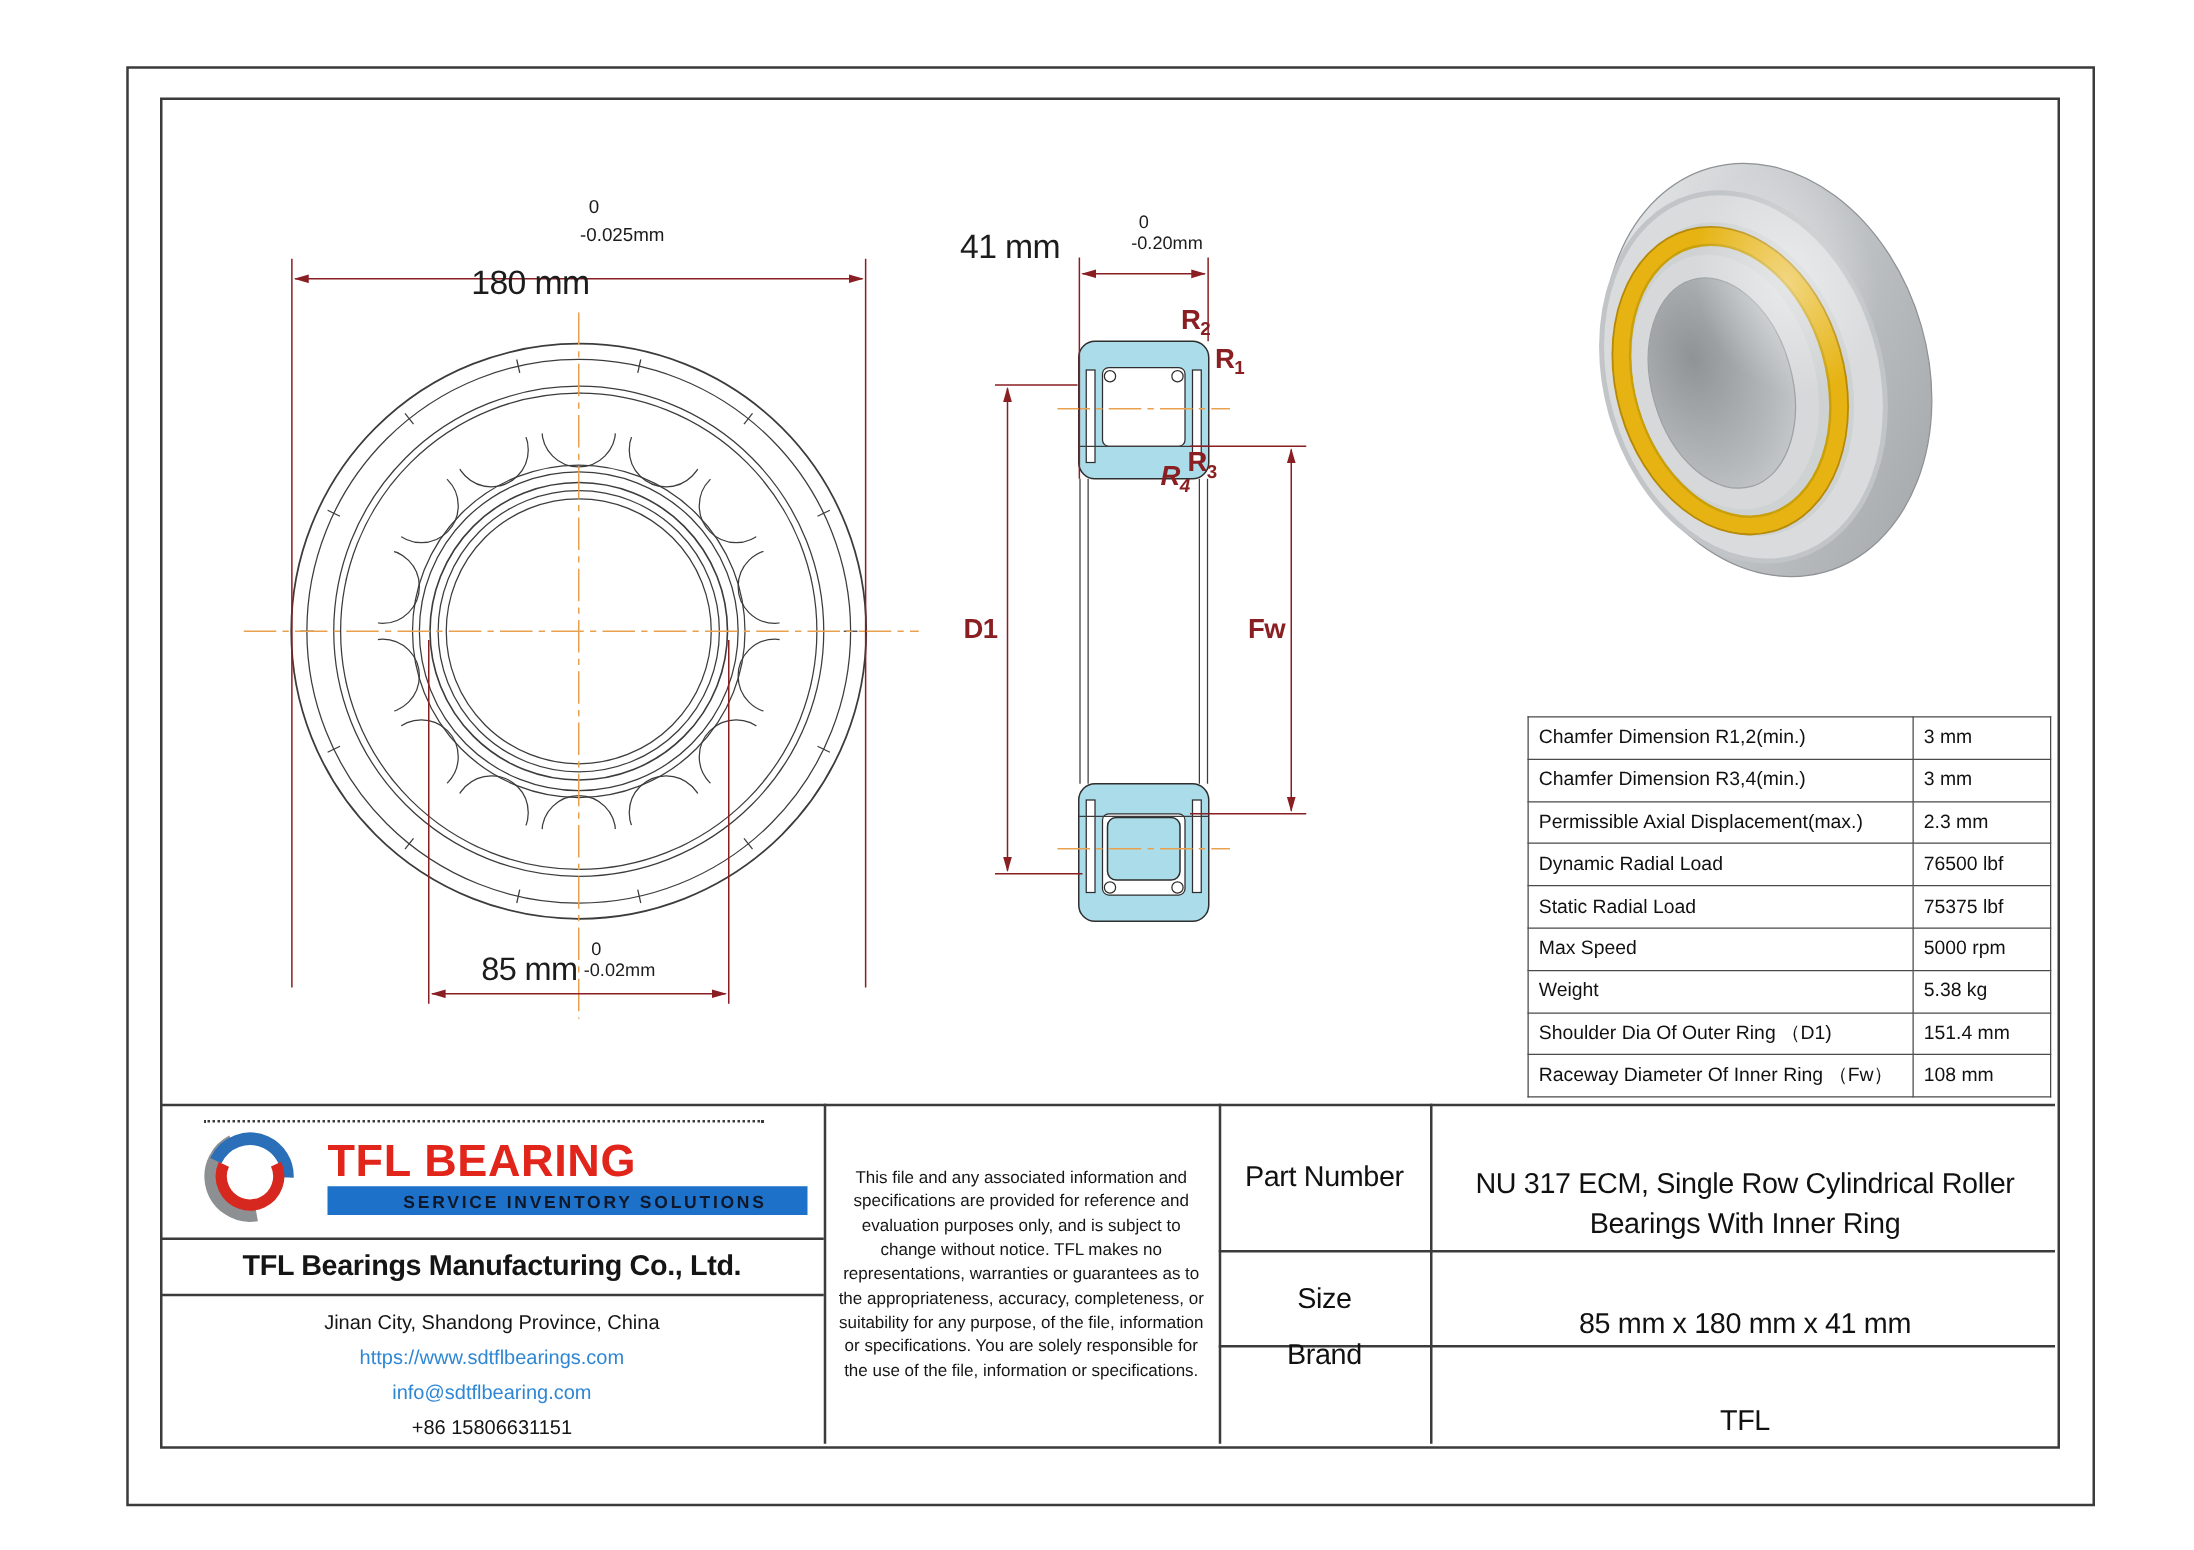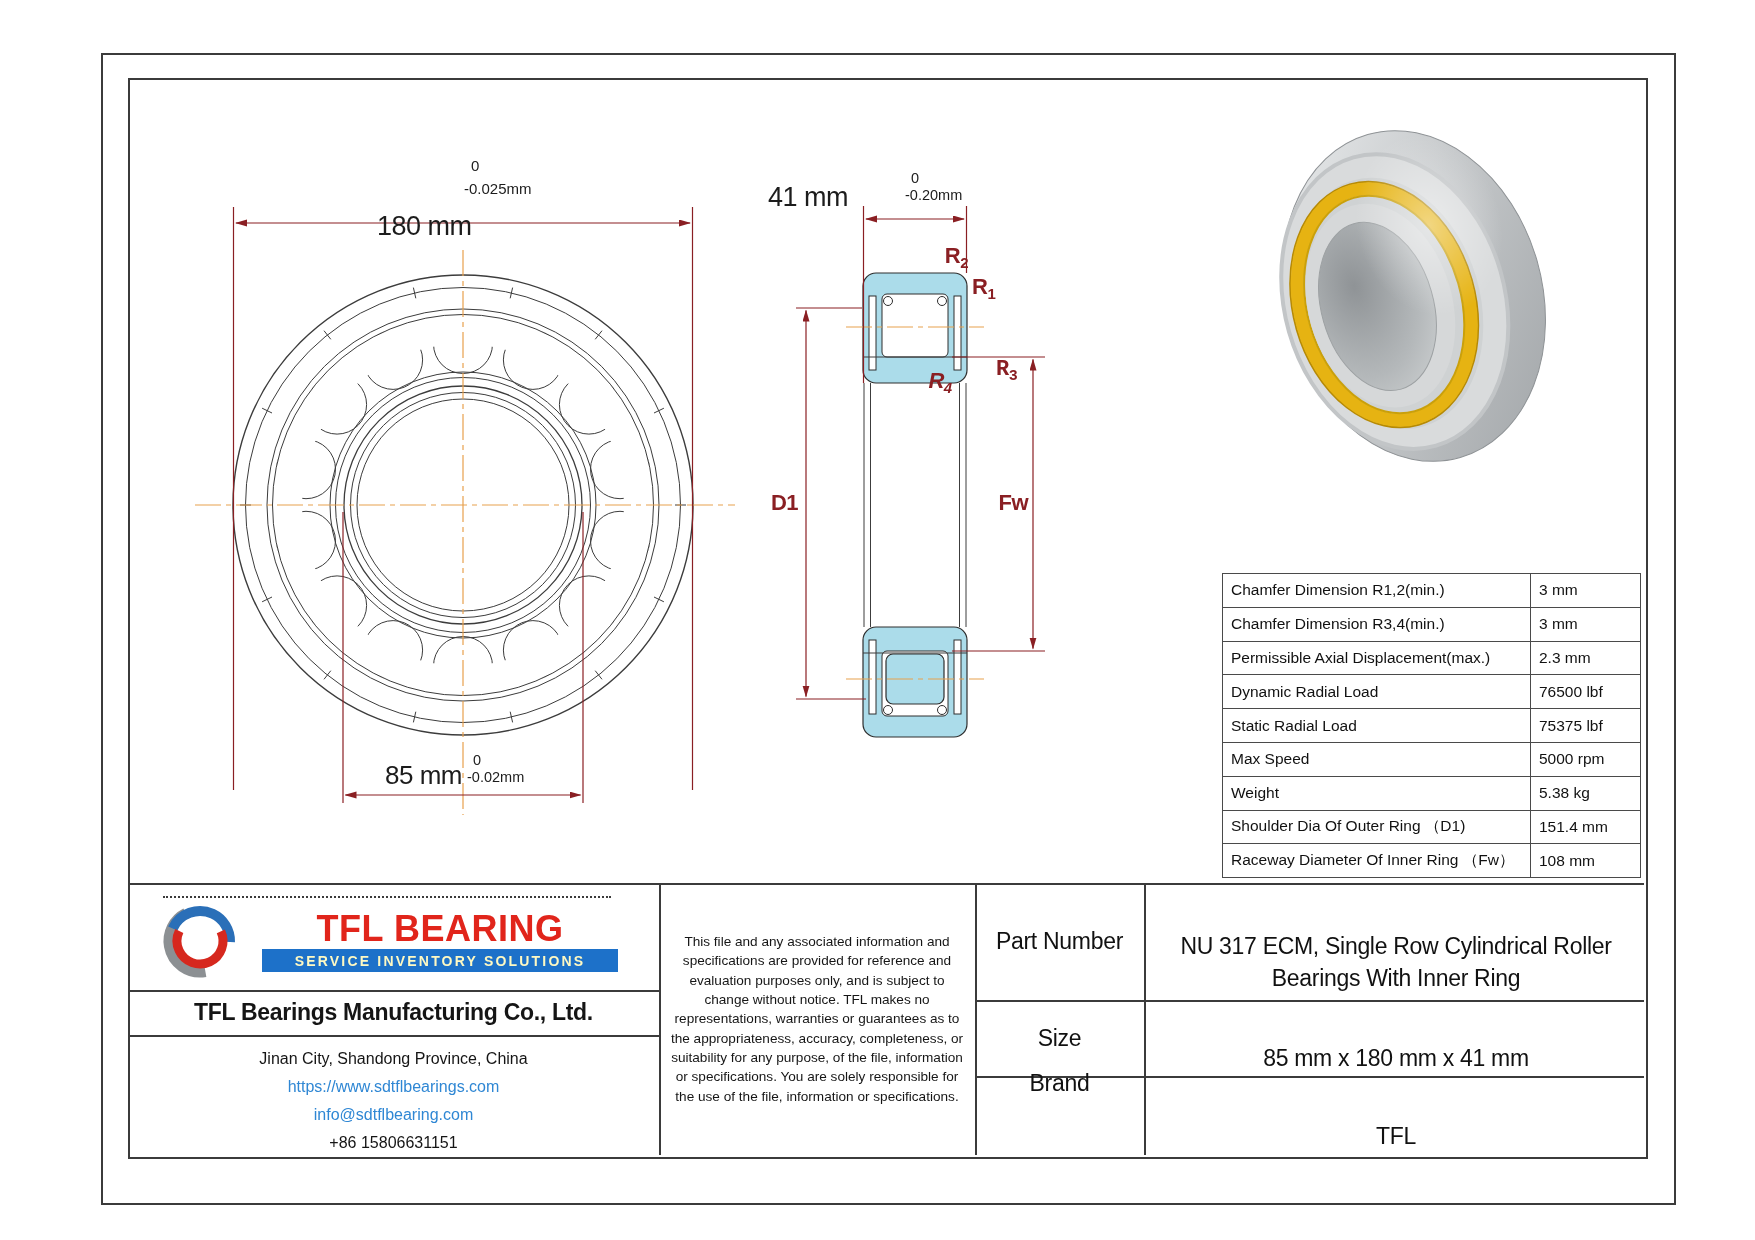--- a/index.html
+++ b/index.html
@@ -20,22 +20,22 @@
   .rlabel{position:absolute;font-size:22px;font-weight:700;color:#8a1f23;white-space:nowrap;letter-spacing:-0.5px;}
   .rlabel sub{font-size:15px;}
   .spec-table{position:absolute;left:1222px;top:573px;width:418px;height:304px;border-collapse:collapse;table-layout:fixed;}
   .spec-table td{border:1.6px solid #4a4a4a;font-size:15.5px;color:#111;padding:0 8px;white-space:nowrap;overflow:hidden;}
   .tb-label{font-size:23px;color:#111;display:flex;align-items:center;justify-content:center;text-align:center;letter-spacing:-0.3px;}
   .tb-value{font-size:23px;color:#111;display:flex;align-items:center;justify-content:center;text-align:center;line-height:1.35;letter-spacing:-0.3px;margin-top:21px;}
   .company{font-size:23px;font-weight:700;color:#151515;display:flex;align-items:center;justify-content:center;letter-spacing:-0.3px;}
   .addr{font-size:16px;line-height:28px;text-align:center;color:#151515;}
   .addr .lnk{color:#2f87d4;}
   .disclaimer{font-size:13.6px;line-height:1.42;text-align:center;color:#161616;display:flex;align-items:center;}
-  .logo-title{position:absolute;font-size:36px;font-weight:700;color:#e1251b;letter-spacing:0.5px;white-space:nowrap;text-align:center;}
-  .logo-banner{position:absolute;background:#1d71c9;color:#fef9c3;font-size:14px;font-weight:700;letter-spacing:2.2px;display:flex;align-items:center;justify-content:center;white-space:nowrap;}
+  .logo-title{position:absolute;font-size:36px;font-weight:700;color:#e1251b;letter-spacing:0.5px;white-space:nowrap;text-align:left;}
+  .logo-banner{position:absolute;background:#1d71c9;color:#0f172a;font-size:14px;font-weight:700;letter-spacing:2.2px;display:flex;align-items:center;justify-content:center;white-space:nowrap;padding-left:28px;}
   .dotted{position:absolute;border-top:2.5px dotted #3b3b3b;}
 </style>
 </head>
 <body>
 
 <div class="frame" style="left:101px;top:53px;width:1571px;height:1148px;"></div>
 <div class="frame" style="left:128px;top:78px;width:1516px;height:1077px;"></div>
 
 <svg width="1755" height="1240" viewBox="0 0 1755 1240">
   <defs>
@@ -179,21 +179,21 @@
 </div>
 
 <div class="dim-main" style="left:385px;top:760px;font-size:26px;">85 mm</div>
 <div class="dim-tol" style="left:467px;top:752px;">
   <div style="padding-left:6px;">0</div>
   <div>-0.02mm</div>
 </div>
 
 <div class="rlabel" style="left:926px;top:243px;width:42px;text-align:right;"><span>R</span><sub>2</sub></div>
 <div class="rlabel" style="left:972px;top:274px;"><span>R</span><sub>1</sub></div>
-<div class="rlabel" style="left:996px;top:357px;font-family:Liberation Mono, monospace;"><span>R</span><sub>3</sub></div>
+<div class="rlabel" style="left:950px;top:357px;"><span>R</span><sub>3</sub></div>
 <div class="rlabel" style="left:919px;top:368px;width:42px;text-align:center;font-style:italic;"><span>R</span><sub>4</sub></div>
 <div class="rlabel" style="left:756px;top:490px;width:42px;text-align:right;font-weight:700;">D1</div>
 <div class="rlabel" style="left:986px;top:490px;width:42px;text-align:right;font-weight:700;">Fw</div>
 
 <table class="spec-table">
   <colgroup>
       <col style="width:308px">
       <col style="width:110px">
     </colgroup>
   <tbody>

